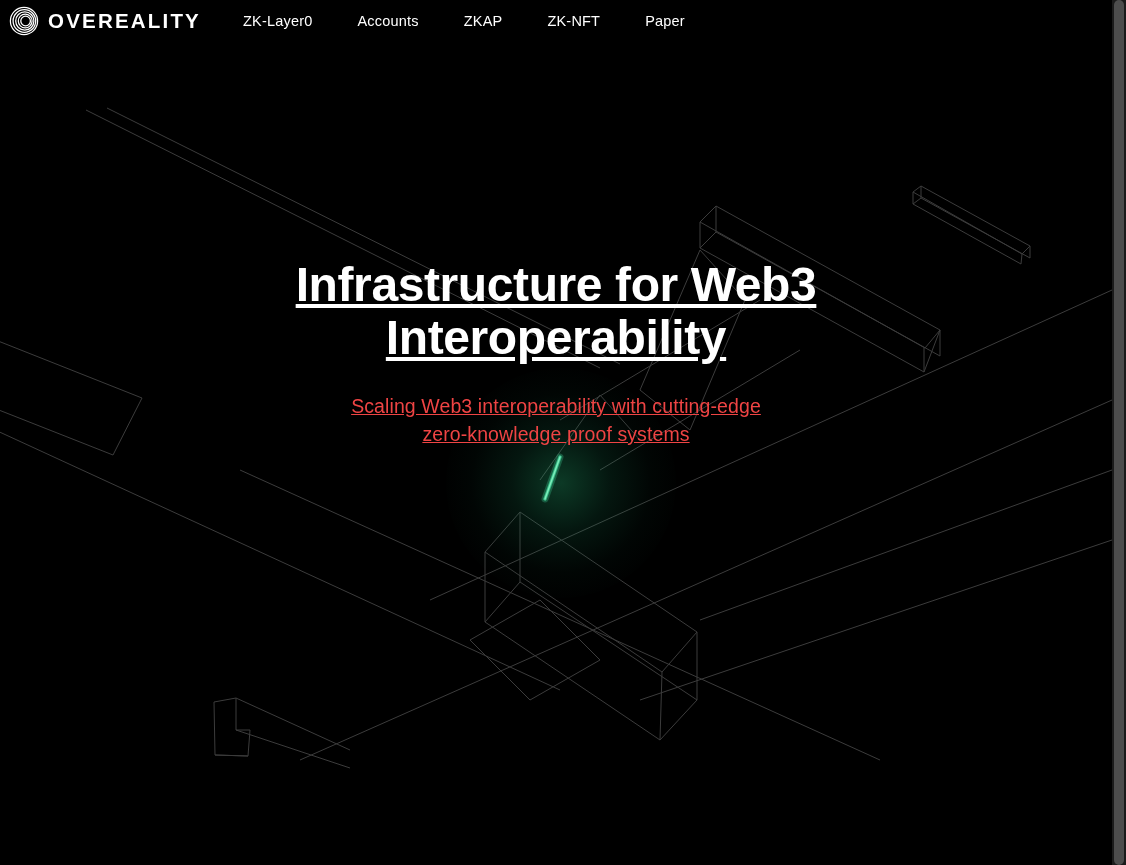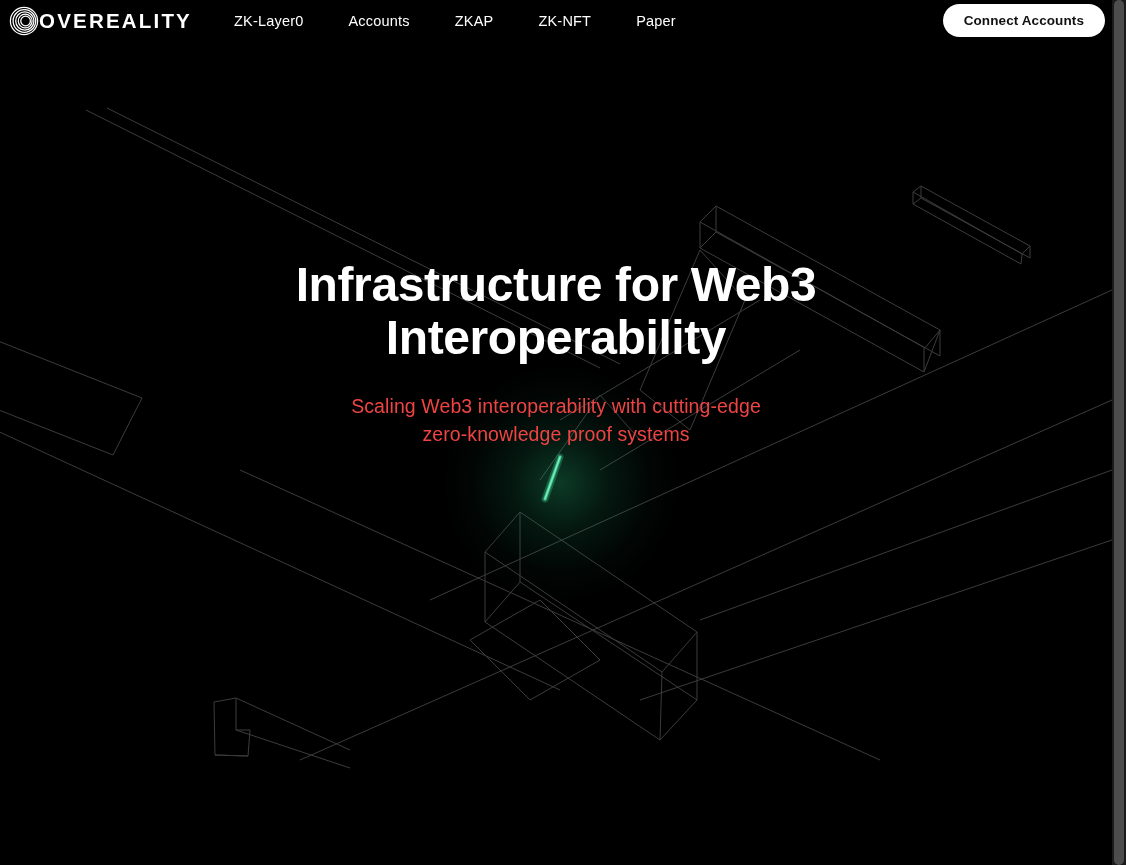--- a/index.html
+++ b/index.html
@@ -50,21 +50,21 @@
   #header {
     position:absolute; left:0; top:0;
     width:1112px; height:41px;
     display:flex; align-items:center;
     z-index:30;
     background:#000;
   }
   #logo {
     display:flex; align-items:center;
     margin-left:9px;
-    gap:0;
+    gap:9px;
   }
   #logo-mark { width:30px; height:30px; display:block; flex:none; }
   #logo-text {
     color:#fff;
     font-size:20.5px;
     font-weight:700;
     letter-spacing:2.2px;
   }
   #nav {
     display:flex; align-items:center;
@@ -102,21 +102,21 @@
   #hero {
     position:absolute;
     left:0; top:0;
     width:1112px; height:865px;
     display:flex;
     flex-direction:column;
     align-items:center;
     z-index:20;
     pointer-events:none;
   }
-  #hero > * { pointer-events:auto; }
+  #hero > * { pointer-events:auto;text-decoration:underline; }
 
   #hero-title {
     margin-top:258px;
     width:700px;
     text-align:center;
     color:#fff;
     font-size:48px;
     line-height:53px;
     font-weight:600;
     letter-spacing:-0.4px;
@@ -245,21 +245,20 @@
       </div>
 
       <nav id="nav">
         <div class="nav-item">ZK-Layer0</div>
         <div class="nav-item">Accounts</div>
         <div class="nav-item">ZKAP</div>
         <div class="nav-item">ZK-NFT</div>
         <div class="nav-item">Paper</div>
       </nav>
 
-      <button id="connect-btn">Connect Accounts</button>
     </header>
 
     <section id="hero">
 
       <h1 id="hero-title">
         <span>Infrastructure for Web3</span><br>
         <span>Interoperability</span>
       </h1>
 
       <p id="hero-sub">

